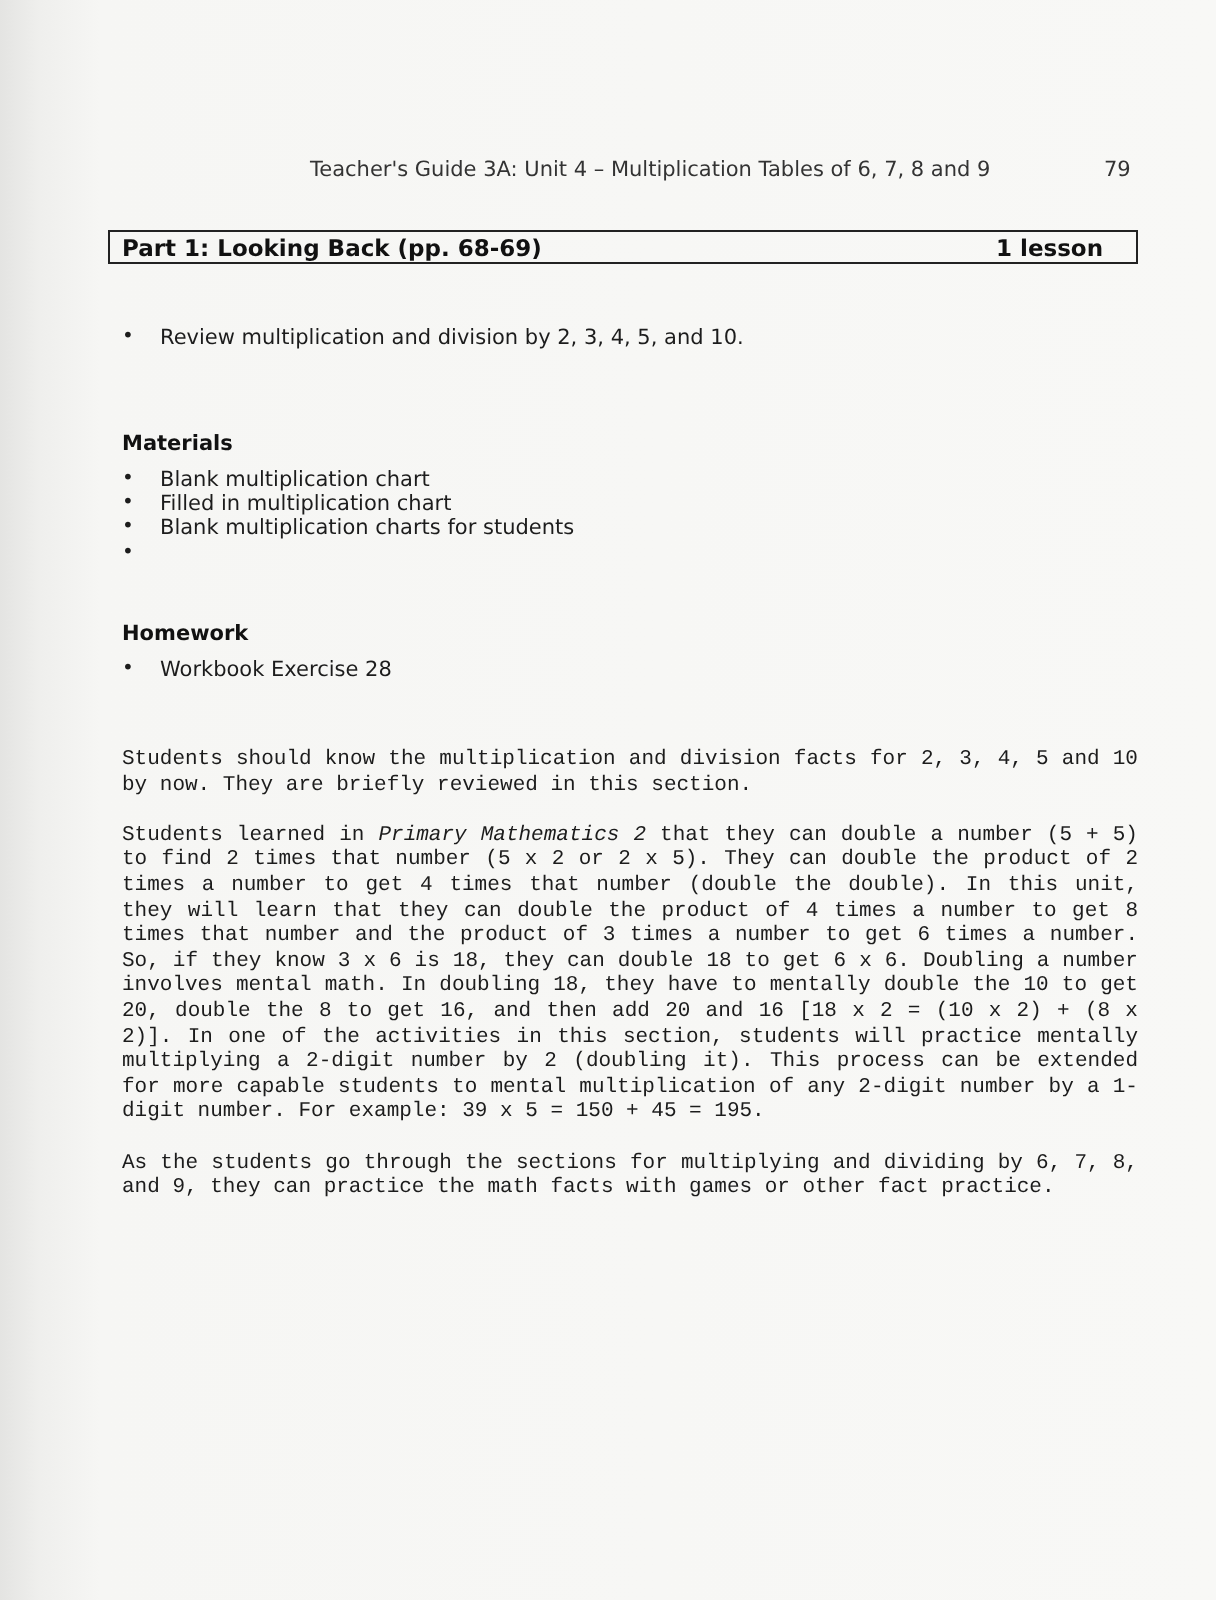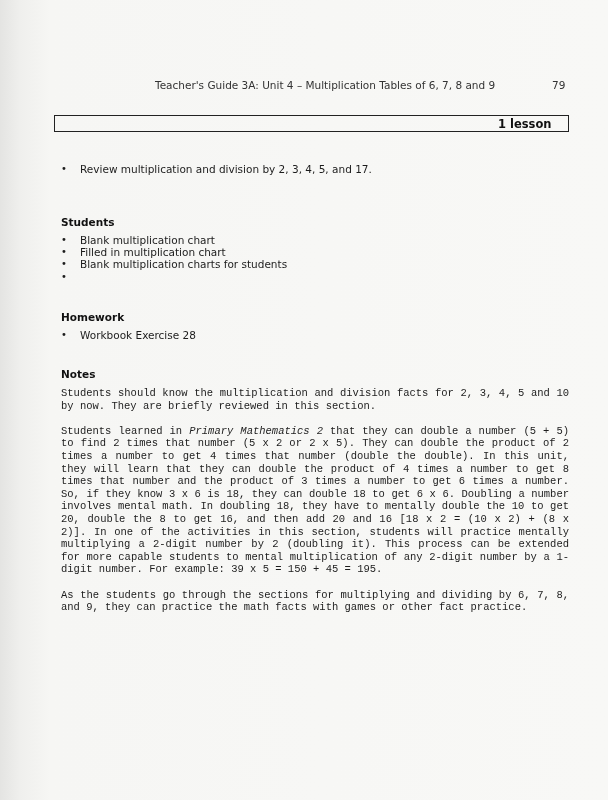--- a/index.html
+++ b/index.html
@@ -59,48 +59,48 @@
 <body>
 
 <div class="page">
 
   <div class="running-header">
     <span class="title">Teacher's Guide 3A: Unit 4 – Multiplication Tables of 6, 7, 8 and 9</span>
     <span class="pagenum">79</span>
   </div>
 
   <div class="part-box">
+    <span class="part-title">Part 1: Looking Back (pp. 68-69)</span>
     <span class="part-duration">1 lesson</span>
   </div>
 
   <div class="section" id="objectives">
     <ul>
-      <li><span class="bullet">•</span><span>Review multiplication and division by 2, 3, 4, 5, and 17.</span></li>
+      <li><span class="bullet">•</span><span>Review multiplication and division by 2, 3, 4, 5, and 10.</span></li>
     </ul>
   </div>
 
   <div class="section" id="materials">
-    <h3>Students</h3>
+    <h3>Materials</h3>
     <ul>
       <li><span class="bullet">•</span><span>Blank multiplication chart</span></li>
       <li><span class="bullet">•</span><span>Filled in multiplication chart</span></li>
       <li><span class="bullet">•</span><span>Blank multiplication charts for students</span></li>
       <li><span class="bullet">•</span></li>
     </ul>
   </div>
 
   <div class="section" id="homework">
     <h3>Homework</h3>
     <ul>
       <li><span class="bullet">•</span><span>Workbook Exercise 28</span></li>
     </ul>
   </div>
 
   <div class="section" id="notes">
-    <h3>Notes</h3>
     <p class="first">Students should know the multiplication and division facts for 2, 3, 4, 5 and 10 by now.  They are briefly reviewed in this section.</p>
     <p><span>Students learned in </span><em>Primary Mathematics 2</em><span> that they can double a number (5 + 5) to find 2 times that number (5 x 2 or 2 x 5).  They can double the product of 2 times a number to get 4 times that number (double the double).  In this unit, they will learn that they can double the product of 4 times a number to get 8 times that number and the product of 3 times a number to get 6 times a number.  So, if they know 3 x 6 is 18, they can double 18 to get 6 x 6.  Doubling a number involves mental math.  In doubling 18, they have to mentally double the 10 to get 20, double the 8 to get 16, and then add 20 and 16 [18 x 2 = (10 x 2) + (8 x 2)].  In one of the activities in this section, students will practice mentally multiplying a 2-digit number by 2 (doubling it).  This process can be extended for more capable students to mental multiplication of any 2-digit number by a 1-digit number.  For example: 39 x 5 = 150 + 45 = 195.</span></p>
     <p>As the students go through the sections for multiplying and dividing by 6, 7, 8, and 9, they can practice the math facts with games or other fact practice.</p>
   </div>
 
   <div class="footer">
     <span>Copyright © 2003 SingaporeMath.com Inc., Oregon</span>
   </div>
 
 </div>

